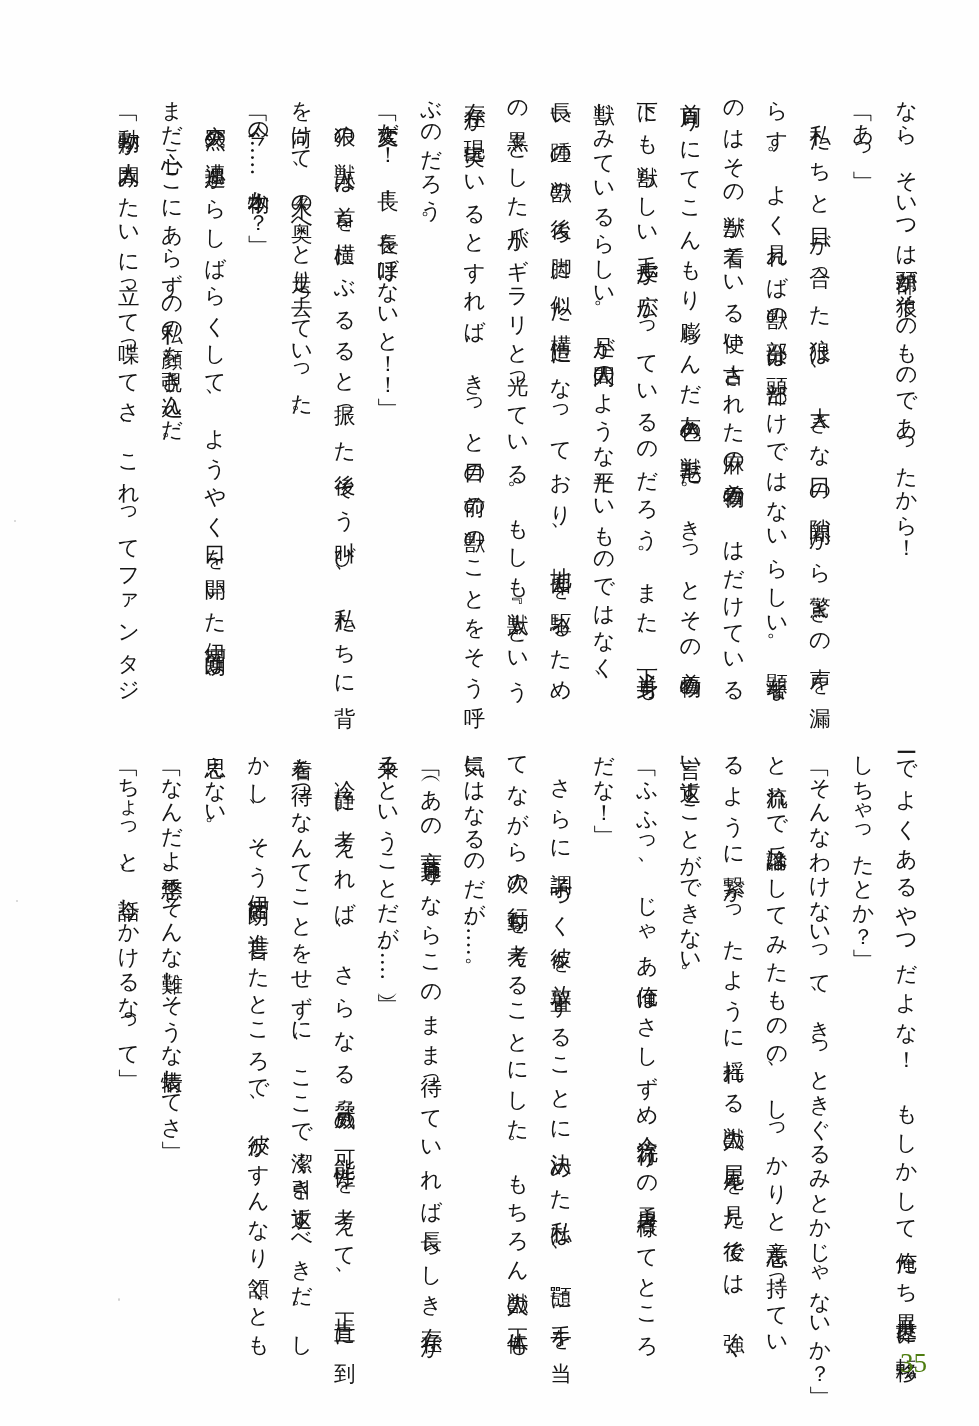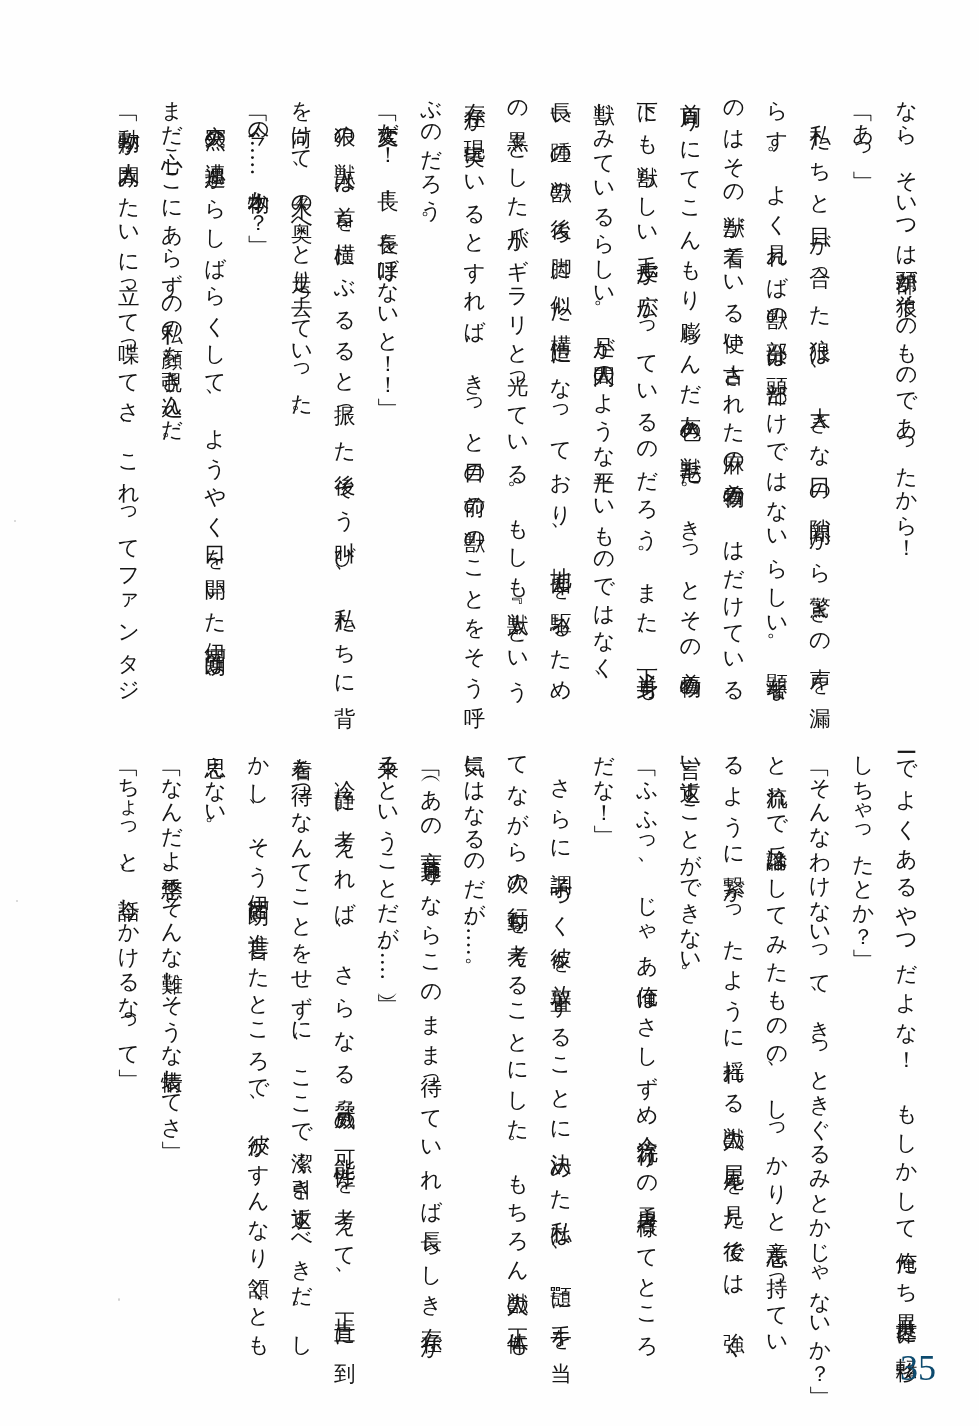--- a/index.html
+++ b/index.html
@@ -43,23 +43,23 @@
     .col.indent { text-indent: 1em; }
     .col.full {
       text-align-last: justify;
       text-justify: inter-character;
     }
     .page-number {
       position: absolute;
       left: 900px;
       top: 1350px;
       font-family: "Liberation Serif", serif;
-      font-size: 36px;
+      font-size: 27px;
       line-height: 1;
-      color: #0c4a6e;
+      color: #4d7c0f;
     }
     .scan-mark {
       position: absolute;
       background: #cfcfcf;
       border-radius: 50%;
     }
   </style>
 </head>
 <body>
 

